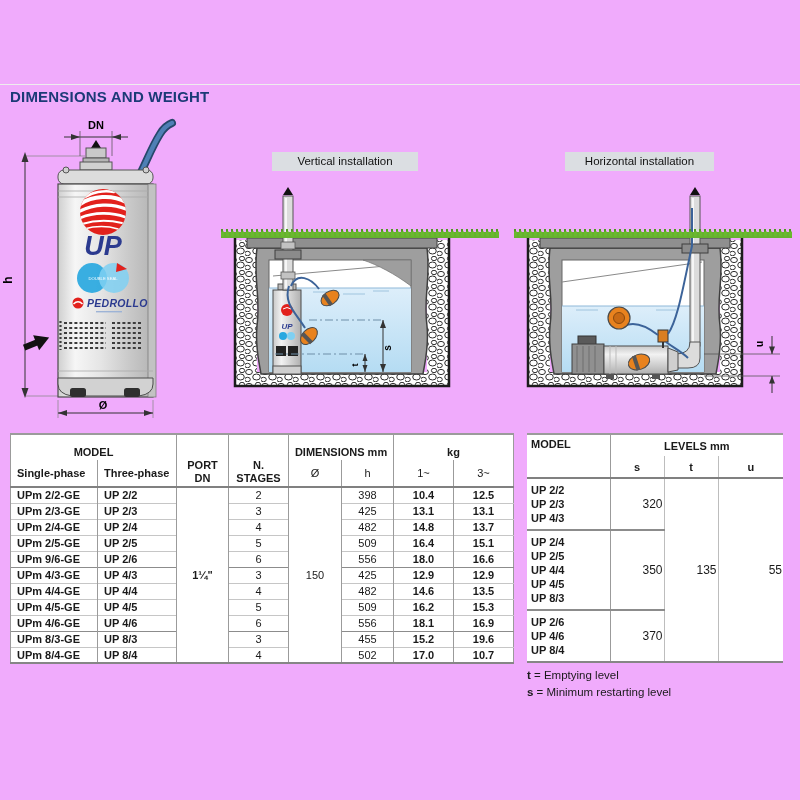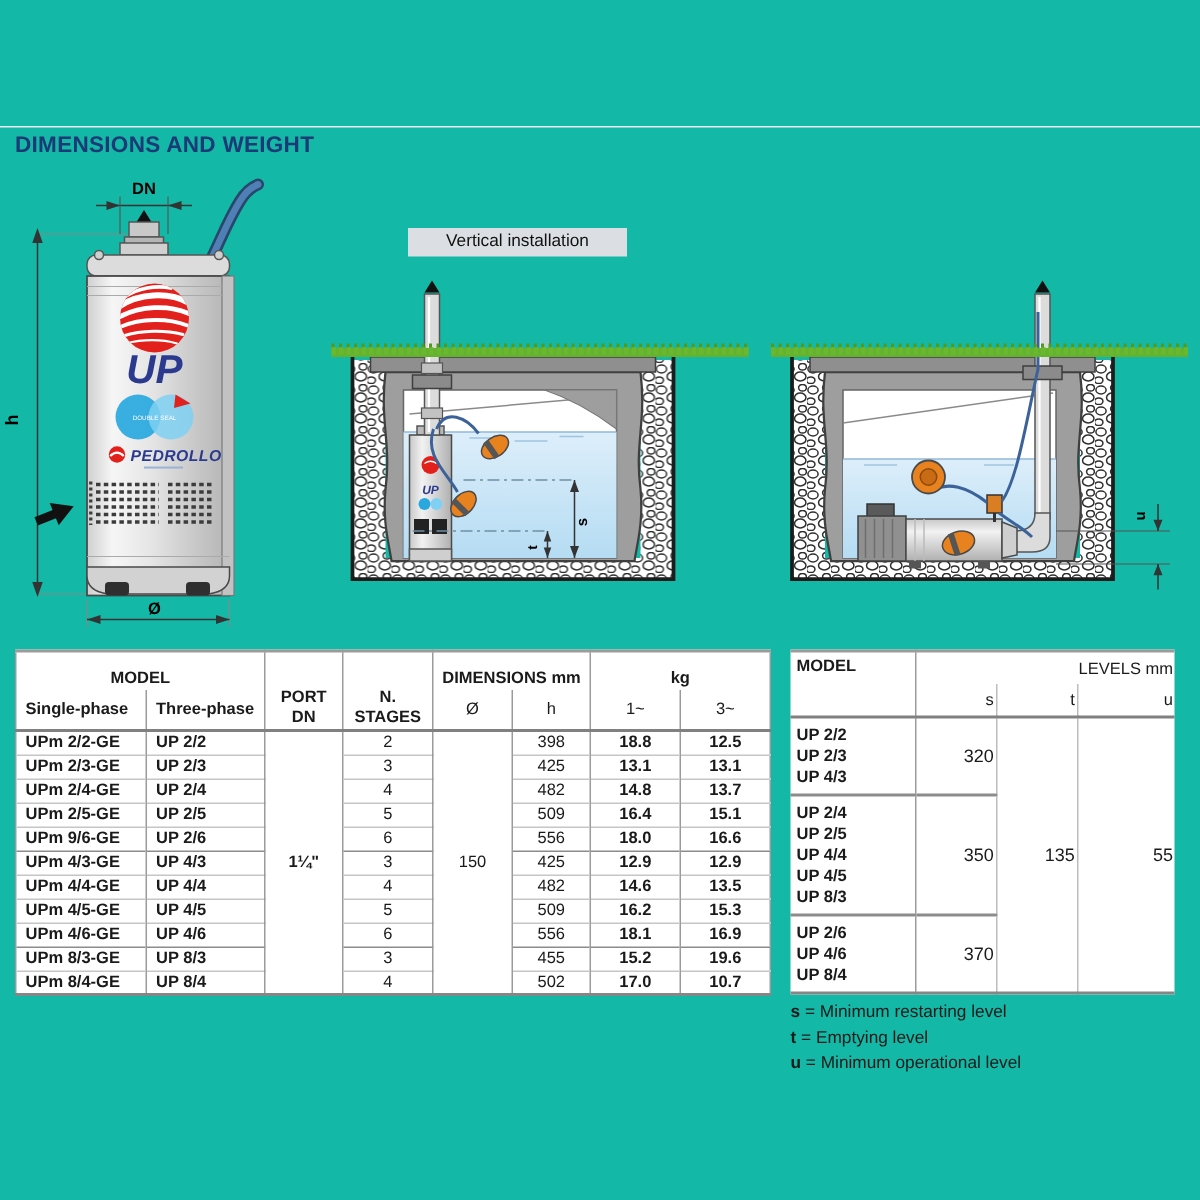--- a/index.html
+++ b/index.html
@@ -1,16 +1,16 @@
 <!DOCTYPE html>
 <html><head>
 <meta charset="utf-8">
 <style>
   html,body{margin:0;padding:0;background:#fff;}
-  #page{position:relative;width:800px;height:800px;background:#14b8a6;overflow:hidden;
+  #page{position:relative;width:800px;height:800px;background:#f0abfc;overflow:hidden;
         font-family:"Liberation Sans",sans-serif;color:#1a1a1a;}
   .hairline{position:absolute;left:0;top:84px;width:800px;height:1px;background:#ededed;}
   #title{position:absolute;left:10px;top:88px;font-size:15px;font-weight:800;
          letter-spacing:.2px;color:#1b3a76;}
   .band{position:absolute;height:19px;background:#dbdee2;text-align:center;
         font-size:11.5px;font-weight:normal;line-height:19px;color:#111;}
   #band-v{left:272px;top:152px;width:146px;}
   #band-h{left:565px;top:152px;width:149px;}
   svg{position:absolute;}
   #pump-svg{left:0;top:112px;}
@@ -33,21 +33,21 @@
   .c{text-align:center;}
   .b{font-weight:bold;}
   .r{font-weight:normal;}
 
   #levels-table{left:527px;top:433px;width:256px;font-size:11px;
                 border-top:2px solid #9b9b9b;border-bottom:2px solid #868686;}
   #levels-table thead{border-bottom:2px solid #808080;}
   #levels-table thead tr{height:22px;}
   #levels-table th.model-h{text-align:left;vertical-align:top;padding:3px 0 0 4px;
                 border-right:1px solid #9b9b9b;}
-  #levels-table th.lvl{text-align:right;font-weight:normal;}
+  #levels-table th.lvl{text-align:center;font-weight:bold;}
   #levels-table th.sep,#levels-table td.sep{border-right:1px solid #bdbdbd;}
   #levels-table td.models{border-right:1px solid #9b9b9b;text-align:left;
                 padding:4px 0 4px 4px;font-weight:bold;line-height:14px;}
   #levels-table td.val{text-align:right;font-size:12px;}
   #levels-table tbody tr + tr td{border-top:2px solid #8c8c8c;}
 
   #legend{position:absolute;left:527px;top:667px;font-size:11.5px;line-height:17px;}
   #legend b{font-weight:bold;}
 </style>
 </head>
@@ -154,20 +154,21 @@
       <line x1="58" y1="288" x2="58" y2="306" stroke="#888" stroke-width="0.75"></line>
       <line x1="153" y1="288" x2="153" y2="306" stroke="#888" stroke-width="0.75"></line>
       <line x1="58" y1="301" x2="153" y2="301"></line>
       <polygon points="58,301 67,298 67,304" fill="#333" stroke="none"></polygon>
       <polygon points="153,301 144,298 144,304" fill="#333" stroke="none"></polygon>
     </g>
     <text x="103" y="297" text-anchor="middle" font-size="11" font-weight="bold">Ø</text>
   </svg>
 
   <div id="band-v" class="band">Vertical installation</div>
+  <div id="band-h" class="band">Horizontal installation</div>
 
   <svg id="vert-svg" width="294" height="218" viewBox="0 0 294 218">
     <defs>
       <pattern id="stones1" width="16" height="14" patternUnits="userSpaceOnUse">
         <rect width="16" height="14" fill="#fff"></rect>
         <ellipse cx="4" cy="4" rx="3.4" ry="2.6" fill="#fff" stroke="#2e2e2e"></ellipse>
         <ellipse cx="11.5" cy="9" rx="3.8" ry="3" fill="#fff" stroke="#2e2e2e"></ellipse>
         <ellipse cx="13" cy="2.5" rx="2.6" ry="2.2" fill="#fff" stroke="#2e2e2e"></ellipse>
         <ellipse cx="2.5" cy="11.5" rx="2.8" ry="2.2" fill="#fff" stroke="#2e2e2e"></ellipse>
       </pattern>
@@ -390,21 +391,21 @@
       </tr>
     </thead>
     <tbody id="main-tbody">
         <tr>
           <td class="l b">UPm 2/2-GE</td>
           <td class="l b">UP 2/2</td>
           <td class="c b" rowspan="11">1¼"</td>
           <td class="c">2</td>
           <td class="c" rowspan="11">150</td>
           <td class="c">398</td>
-          <td class="c b">18.8</td>
+          <td class="c b">10.4</td>
           <td class="c b">12.5</td>
         </tr>
         <tr>
           <td class="l b">UPm 2/3-GE</td>
           <td class="l b">UP 2/3</td>
           <td class="c">3</td>
           <td class="c">425</td>
           <td class="c b">13.1</td>
           <td class="c b">13.1</td>
         </tr>
@@ -527,17 +528,16 @@
             <div>UP 2/6</div>
             <div>UP 4/6</div>
             <div>UP 8/4</div>
           </td>
           <td class="val sep">370</td>
         </tr>
       </tbody>
   </table>
 
   <div id="legend">
+      <div><b>t</b><span> = Emptying level</span></div>
       <div><b>s</b><span> = Minimum restarting level</span></div>
-      <div><b>t</b><span> = Emptying level</span></div>
-      <div><b>u</b><span> = Minimum operational level</span></div>
     </div>
 </div>
 
 </body></html>

